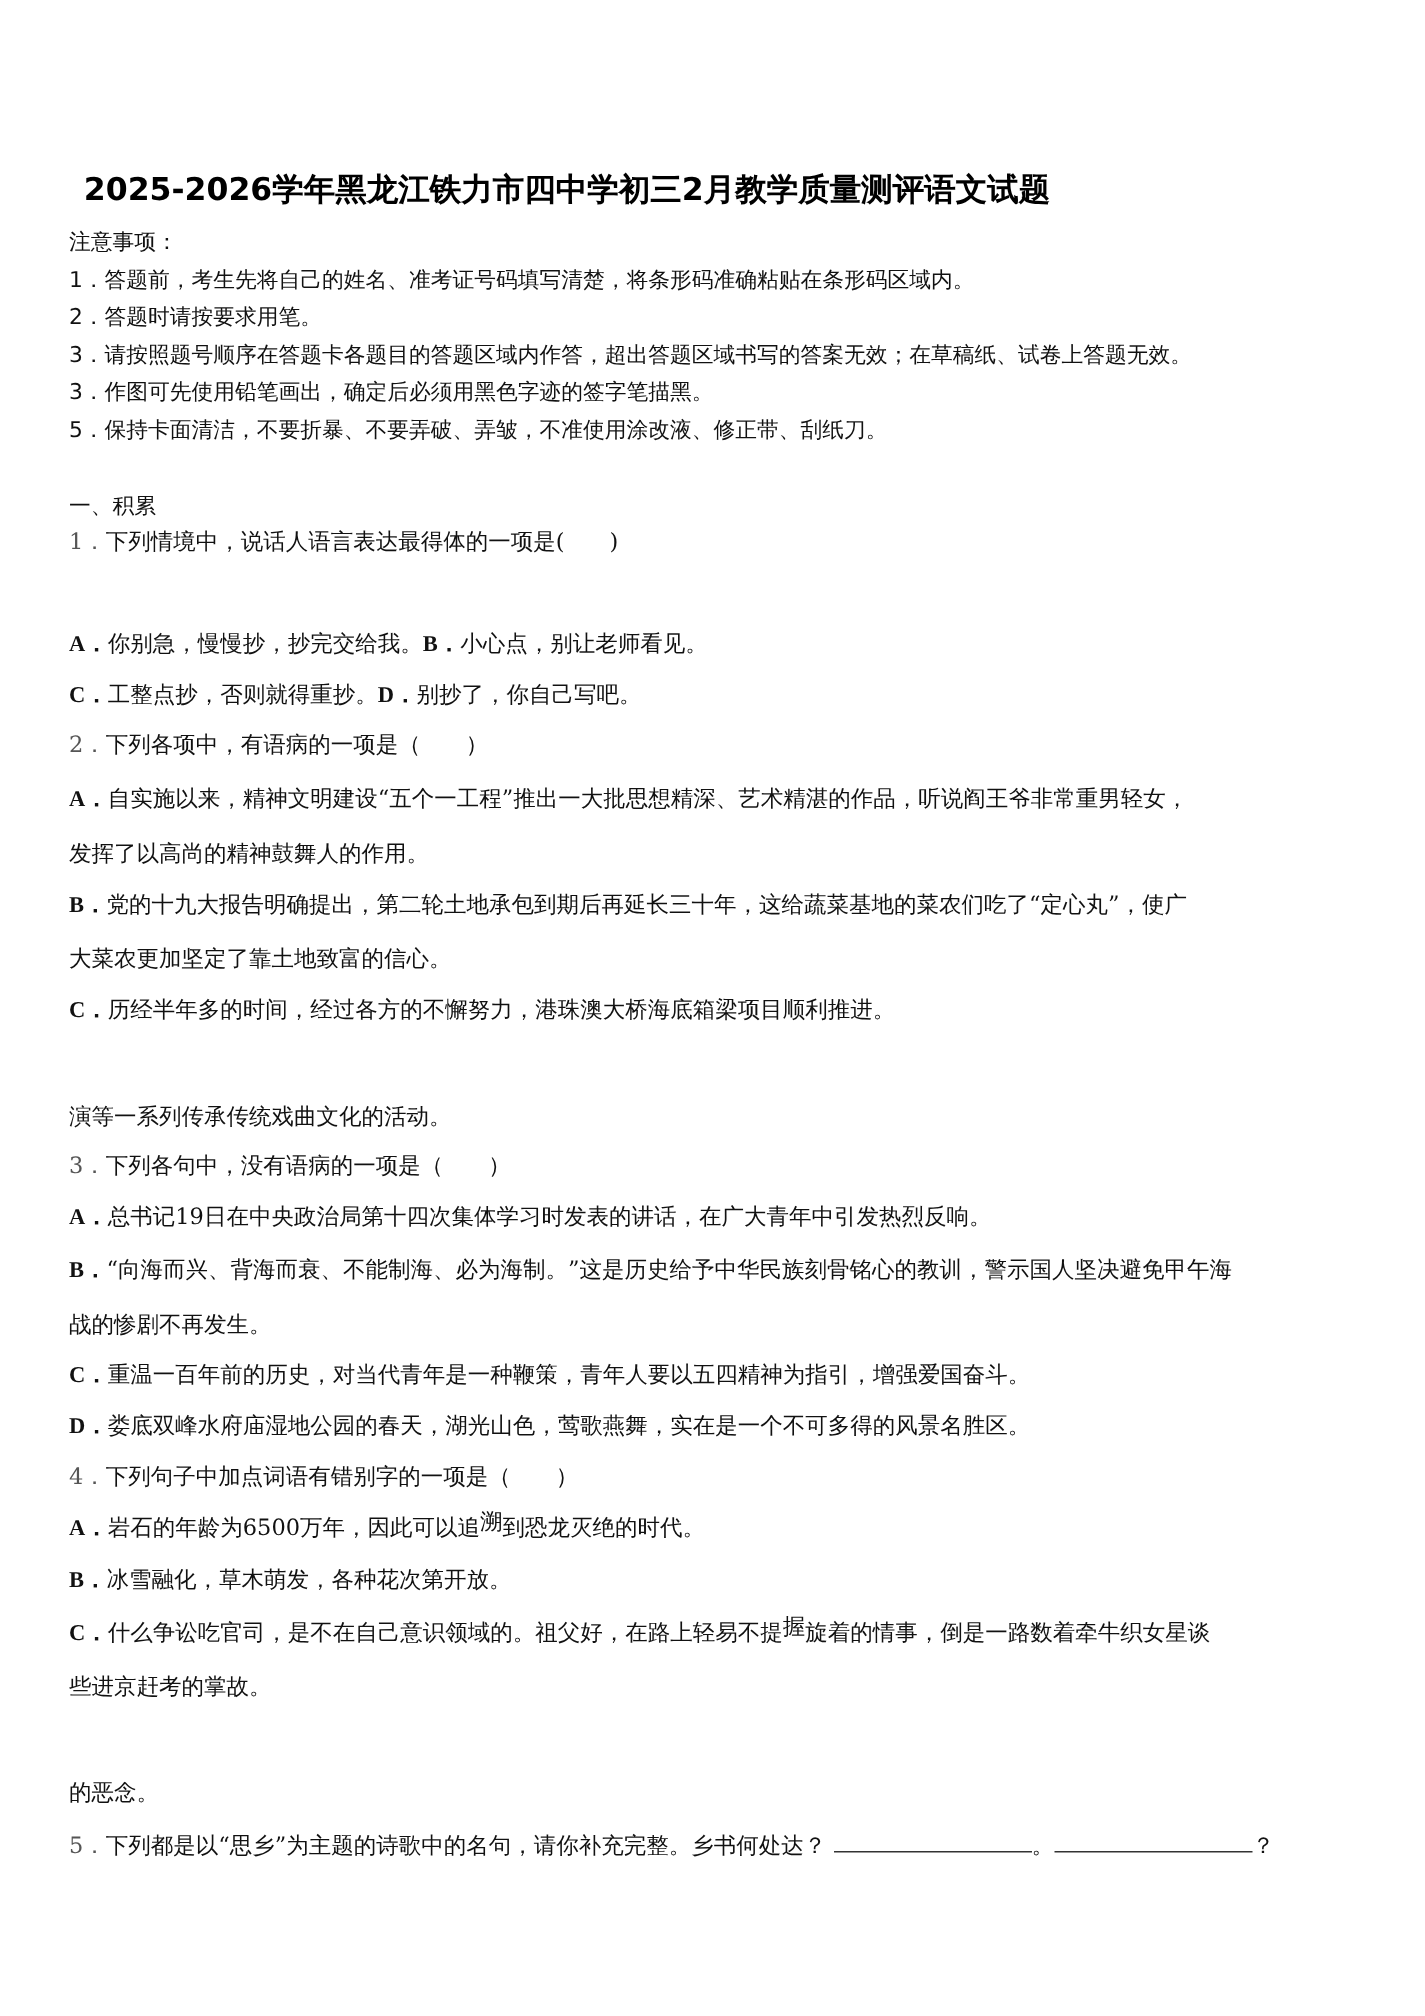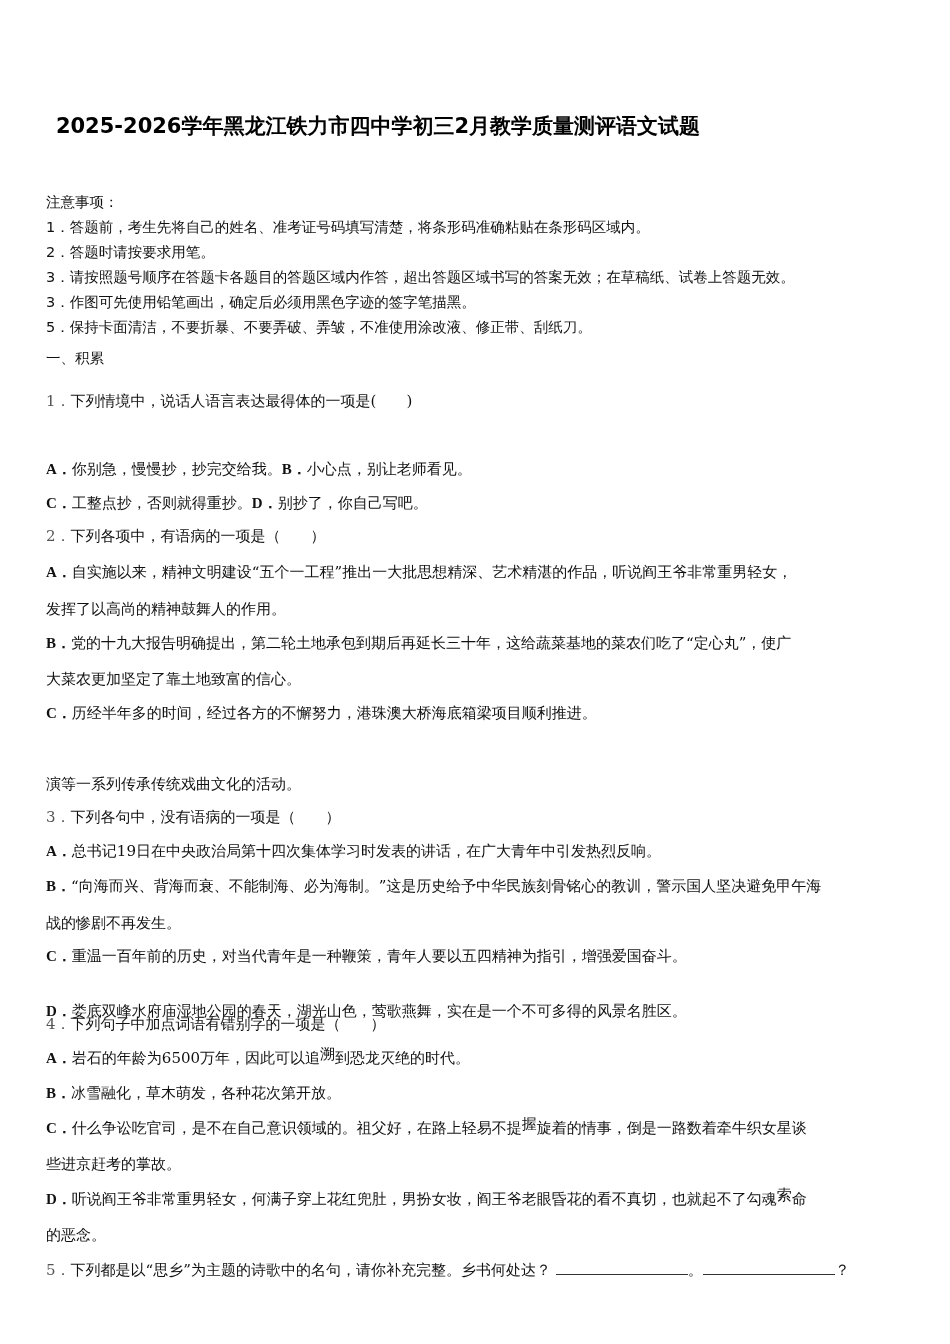--- a/index.html
+++ b/index.html
@@ -8,21 +8,21 @@
       font-family: "DejaVu Serif", "Liberation Serif", serif;
       color: #111111;
     }
     .page { position: absolute; left: 0; top: 0; width: 950px; height: 1344px; }
     .title {
       position: absolute; left: 0; top: 112px; width: 756px; text-align: center;
       font-family: "DejaVu Sans", "Liberation Sans", sans-serif;
       font-weight: bold; font-size: 21px; letter-spacing: 0px; color: #000;
     }
     .line {
-      position: absolute; left: 46px; font-size: 15px; white-space: nowrap; line-height: 20px; margin-top: 40px;
+      position: absolute; left: 46px; font-size: 15px; white-space: nowrap; line-height: 20px;
     }
     .notice { font-family: "DejaVu Sans", "Liberation Sans", sans-serif; font-size: 14.5px; }
     .qnum { color: #555; }
     .opt { font-weight: bold; font-family: "Liberation Serif", "DejaVu Serif", serif; }
     .blank { display: inline-block; width: 132px; border-bottom: 1px solid #333; height: 14px; vertical-align: baseline; }
     .sup { position: relative; top: -4px; }
   </style>
 </head>
 <body>
 
@@ -30,21 +30,21 @@
 
   <div class="title">2025-2026学年黑龙江铁力市四中学初三2月教学质量测评语文试题</div>
 
   <div class="line notice" style="top:152px">注意事项：</div>
   <div class="line notice" style="top:177px">1．答题前，考生先将自己的姓名、准考证号码填写清楚，将条形码准确粘贴在条形码区域内。</div>
   <div class="line notice" style="top:202px">2．答题时请按要求用笔。</div>
   <div class="line notice" style="top:227px">3．请按照题号顺序在答题卡各题目的答题区域内作答，超出答题区域书写的答案无效；在草稿纸、试卷上答题无效。</div>
   <div class="line notice" style="top:252px">3．作图可先使用铅笔画出，确定后必须用黑色字迹的签字笔描黑。</div>
   <div class="line notice" style="top:277px">5．保持卡面清洁，不要折暴、不要弄破、弄皱，不准使用涂改液、修正带、刮纸刀。</div>
 
-  <div class="line notice" style="top:308px">一、积累</div>
+  <div class="line notice" style="top:328px">一、积累</div>
 
   <div class="line" style="top:351px">
     <span class="qnum">1．</span><span>下列情境中，说话人语言表达最得体的一项是(　　)</span>
   </div>
   <div class="line" style="top:419px">
     <span class="opt">A．</span><span>你别急，慢慢抄，抄完交给我。</span><span class="opt">B．</span><span>小心点，别让老师看见。</span>
   </div>
   <div class="line" style="top:453px">
     <span class="opt">C．</span><span>工整点抄，否则就得重抄。</span><span class="opt">D．</span><span>别抄了，你自己写吧。</span>
   </div>
@@ -71,40 +71,37 @@
   <div class="line" style="top:801px">
     <span class="opt">A．</span><span>总书记19日在中央政治局第十四次集体学习时发表的讲话，在广大青年中引发热烈反响。</span>
   </div>
   <div class="line" style="top:836px">
     <span class="opt">B．</span><span>“向海而兴、背海而衰、不能制海、必为海制。”这是历史给予中华民族刻骨铭心的教训，警示国人坚决避免甲午海</span>
   </div>
   <div class="line" style="top:873px">战的惨剧不再发生。</div>
   <div class="line" style="top:906px">
     <span class="opt">C．</span><span>重温一百年前的历史，对当代青年是一种鞭策，青年人要以五四精神为指引，增强爱国奋斗。</span>
   </div>
-  <div class="line" style="top:961px">
+  <div class="line" style="top:940px">
     <span class="opt">D．</span><span>娄底双峰水府庙湿地公园的春天，湖光山色，莺歌燕舞，实在是一个不可多得的风景名胜区。</span>
   </div>
 
   <div class="line" style="top:974px">
     <span class="qnum">4．</span><span>下列句子中加点词语有错别字的一项是（　　）</span>
   </div>
   <div class="line" style="top:1008px">
     <span class="opt">A．</span><span>岩石的年龄为6500万年，因此可以追</span><span class="sup">溯</span><span>到恐龙灭绝的时代。</span>
   </div>
   <div class="line" style="top:1043px">
     <span class="opt">B．</span><span>冰雪融化，草木萌发，各种花次第开放。</span>
   </div>
   <div class="line" style="top:1078px">
     <span class="opt">C．</span><span>什么争讼吃官司，是不在自己意识领域的。祖父好，在路上轻易不提</span><span class="sup">握</span><span>旋着的情事，倒是一路数着牵牛织女星谈</span>
   </div>
   <div class="line" style="top:1114px">些进京赶考的掌故。</div>
-  <div class="line" style="top:1149px">
-    <span class="opt">D．</span><span>听说阎王爷非常重男轻女，何满子穿上花红兜肚，男扮女妆，阎王爷老眼昏花的看不真切，也就起不了勾魂</span><span class="sup">索</span><span>命</span>
-  </div>
   <div class="line" style="top:1185px">的恶念。</div>
 
   <div class="line" style="top:1220px">
     <span class="qnum">5．</span><span>下列都是以“思乡”为主题的诗歌中的名句，请你补充完整。乡书何处达？</span>
     <span class="blank"></span><span>。</span><span class="blank"></span><span>？</span>
   </div>
 
 </div>
 
 </body></html>

